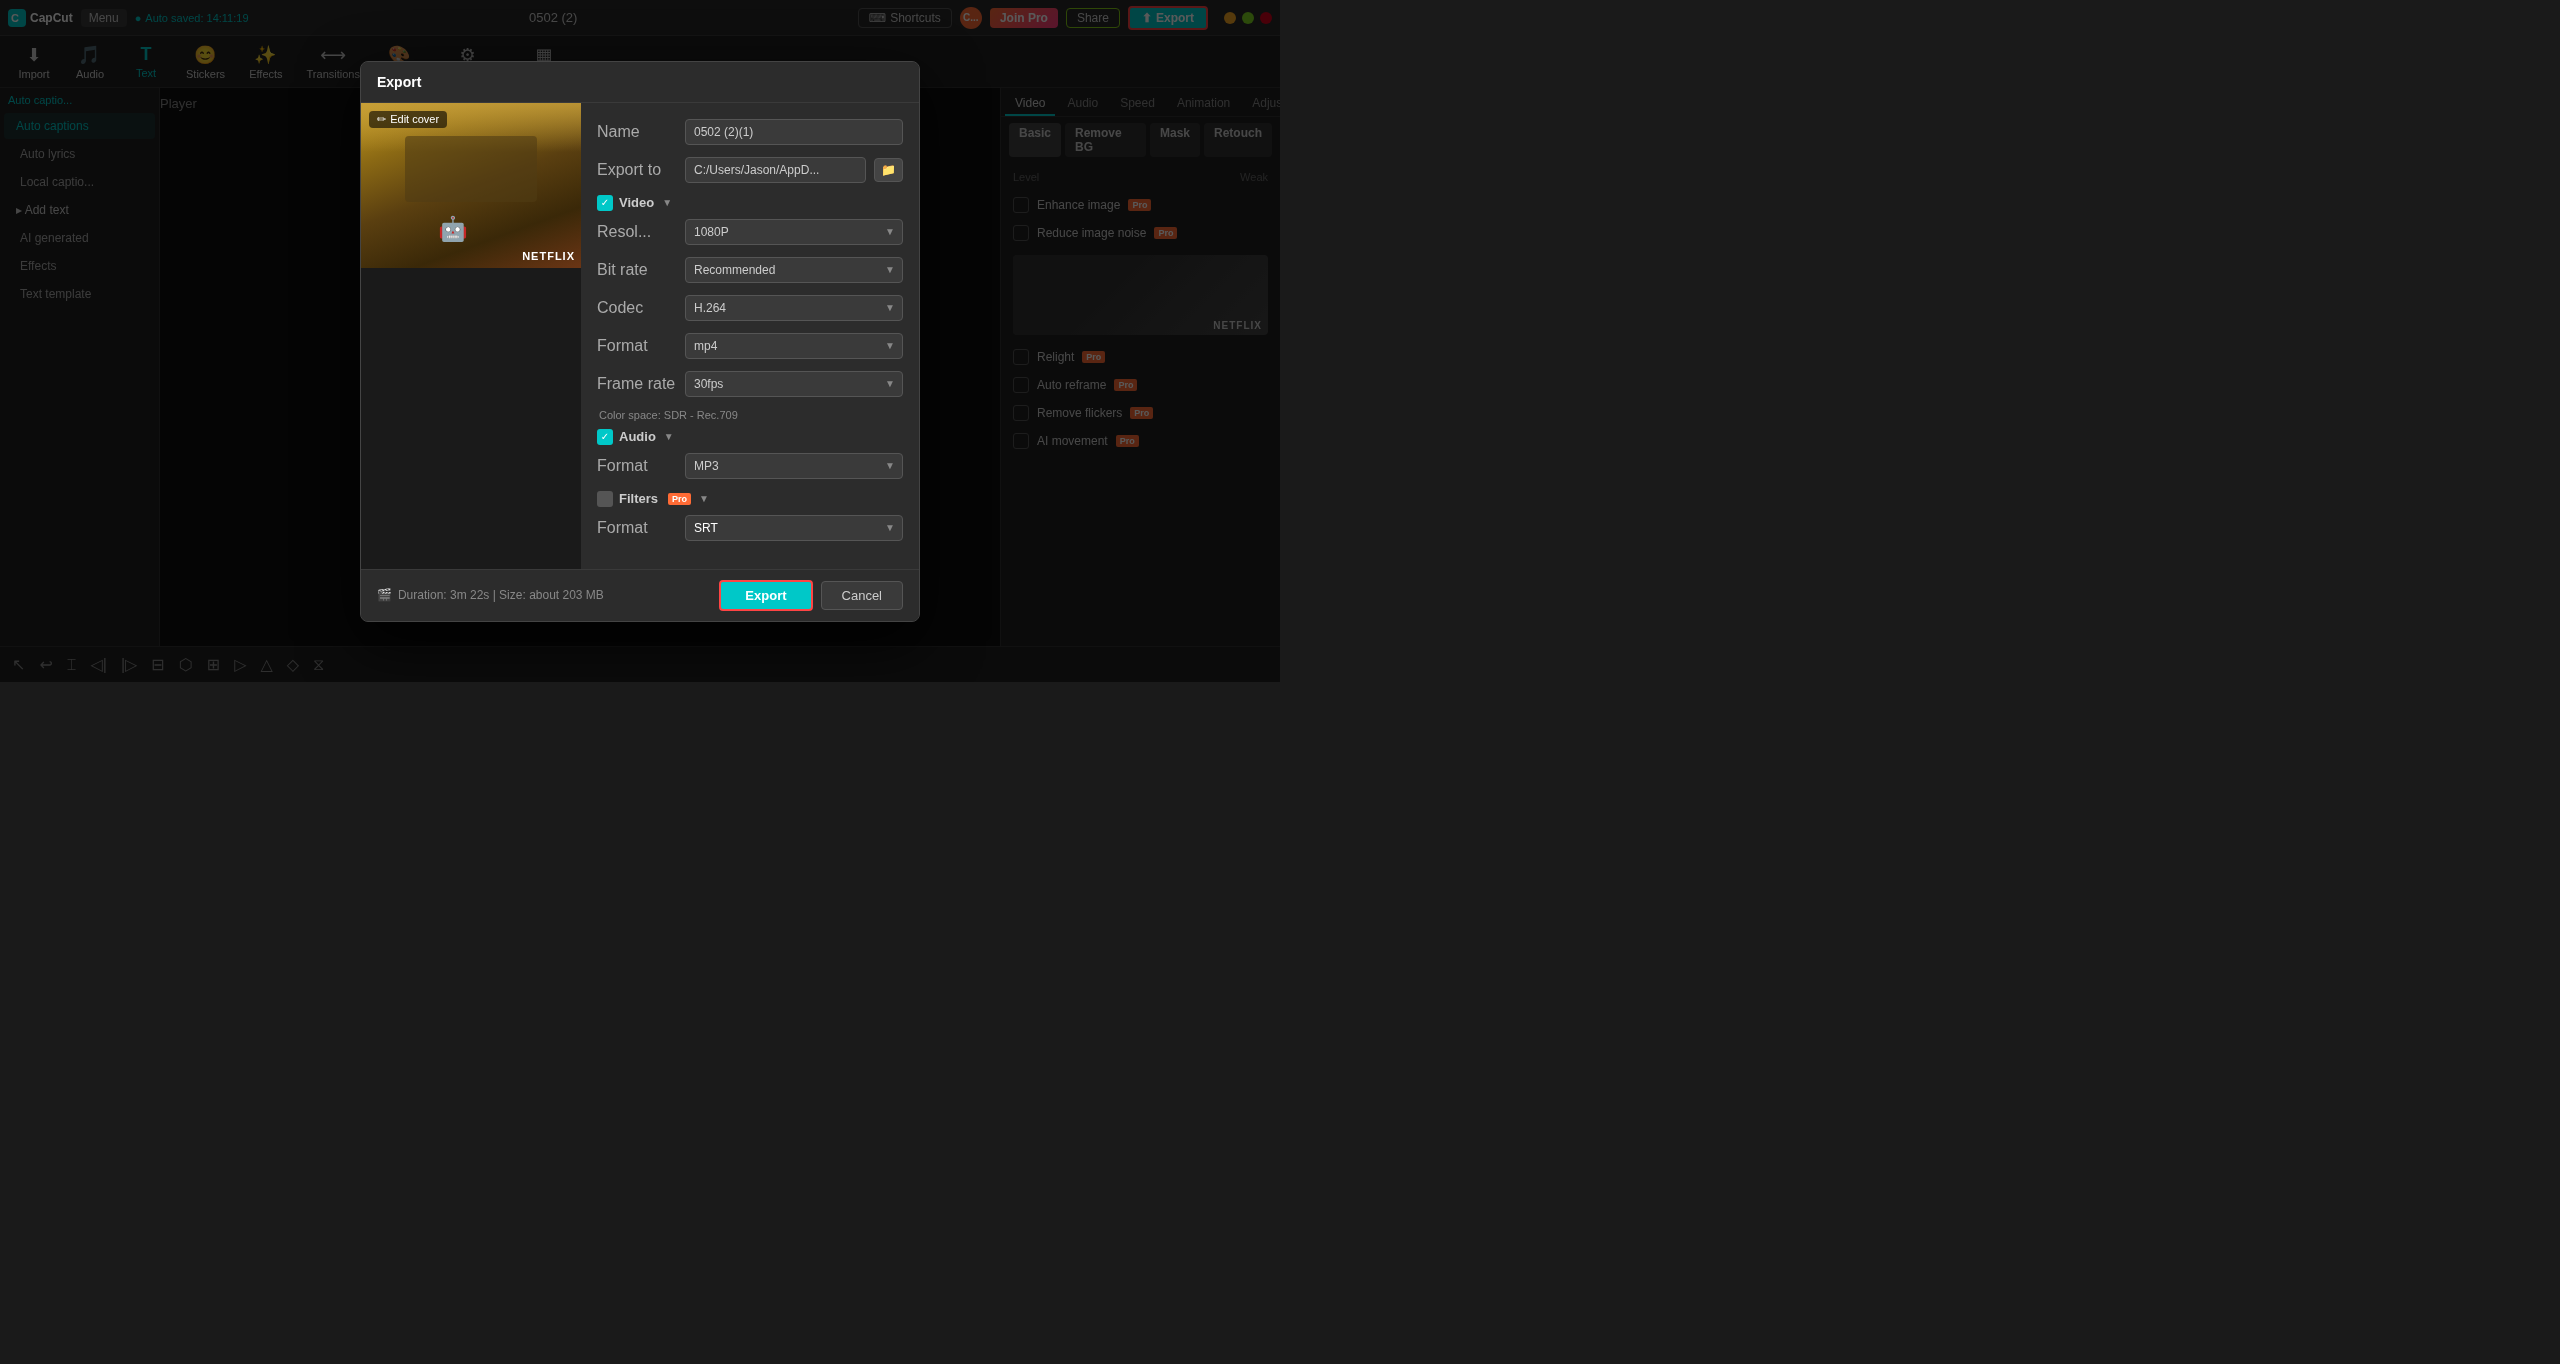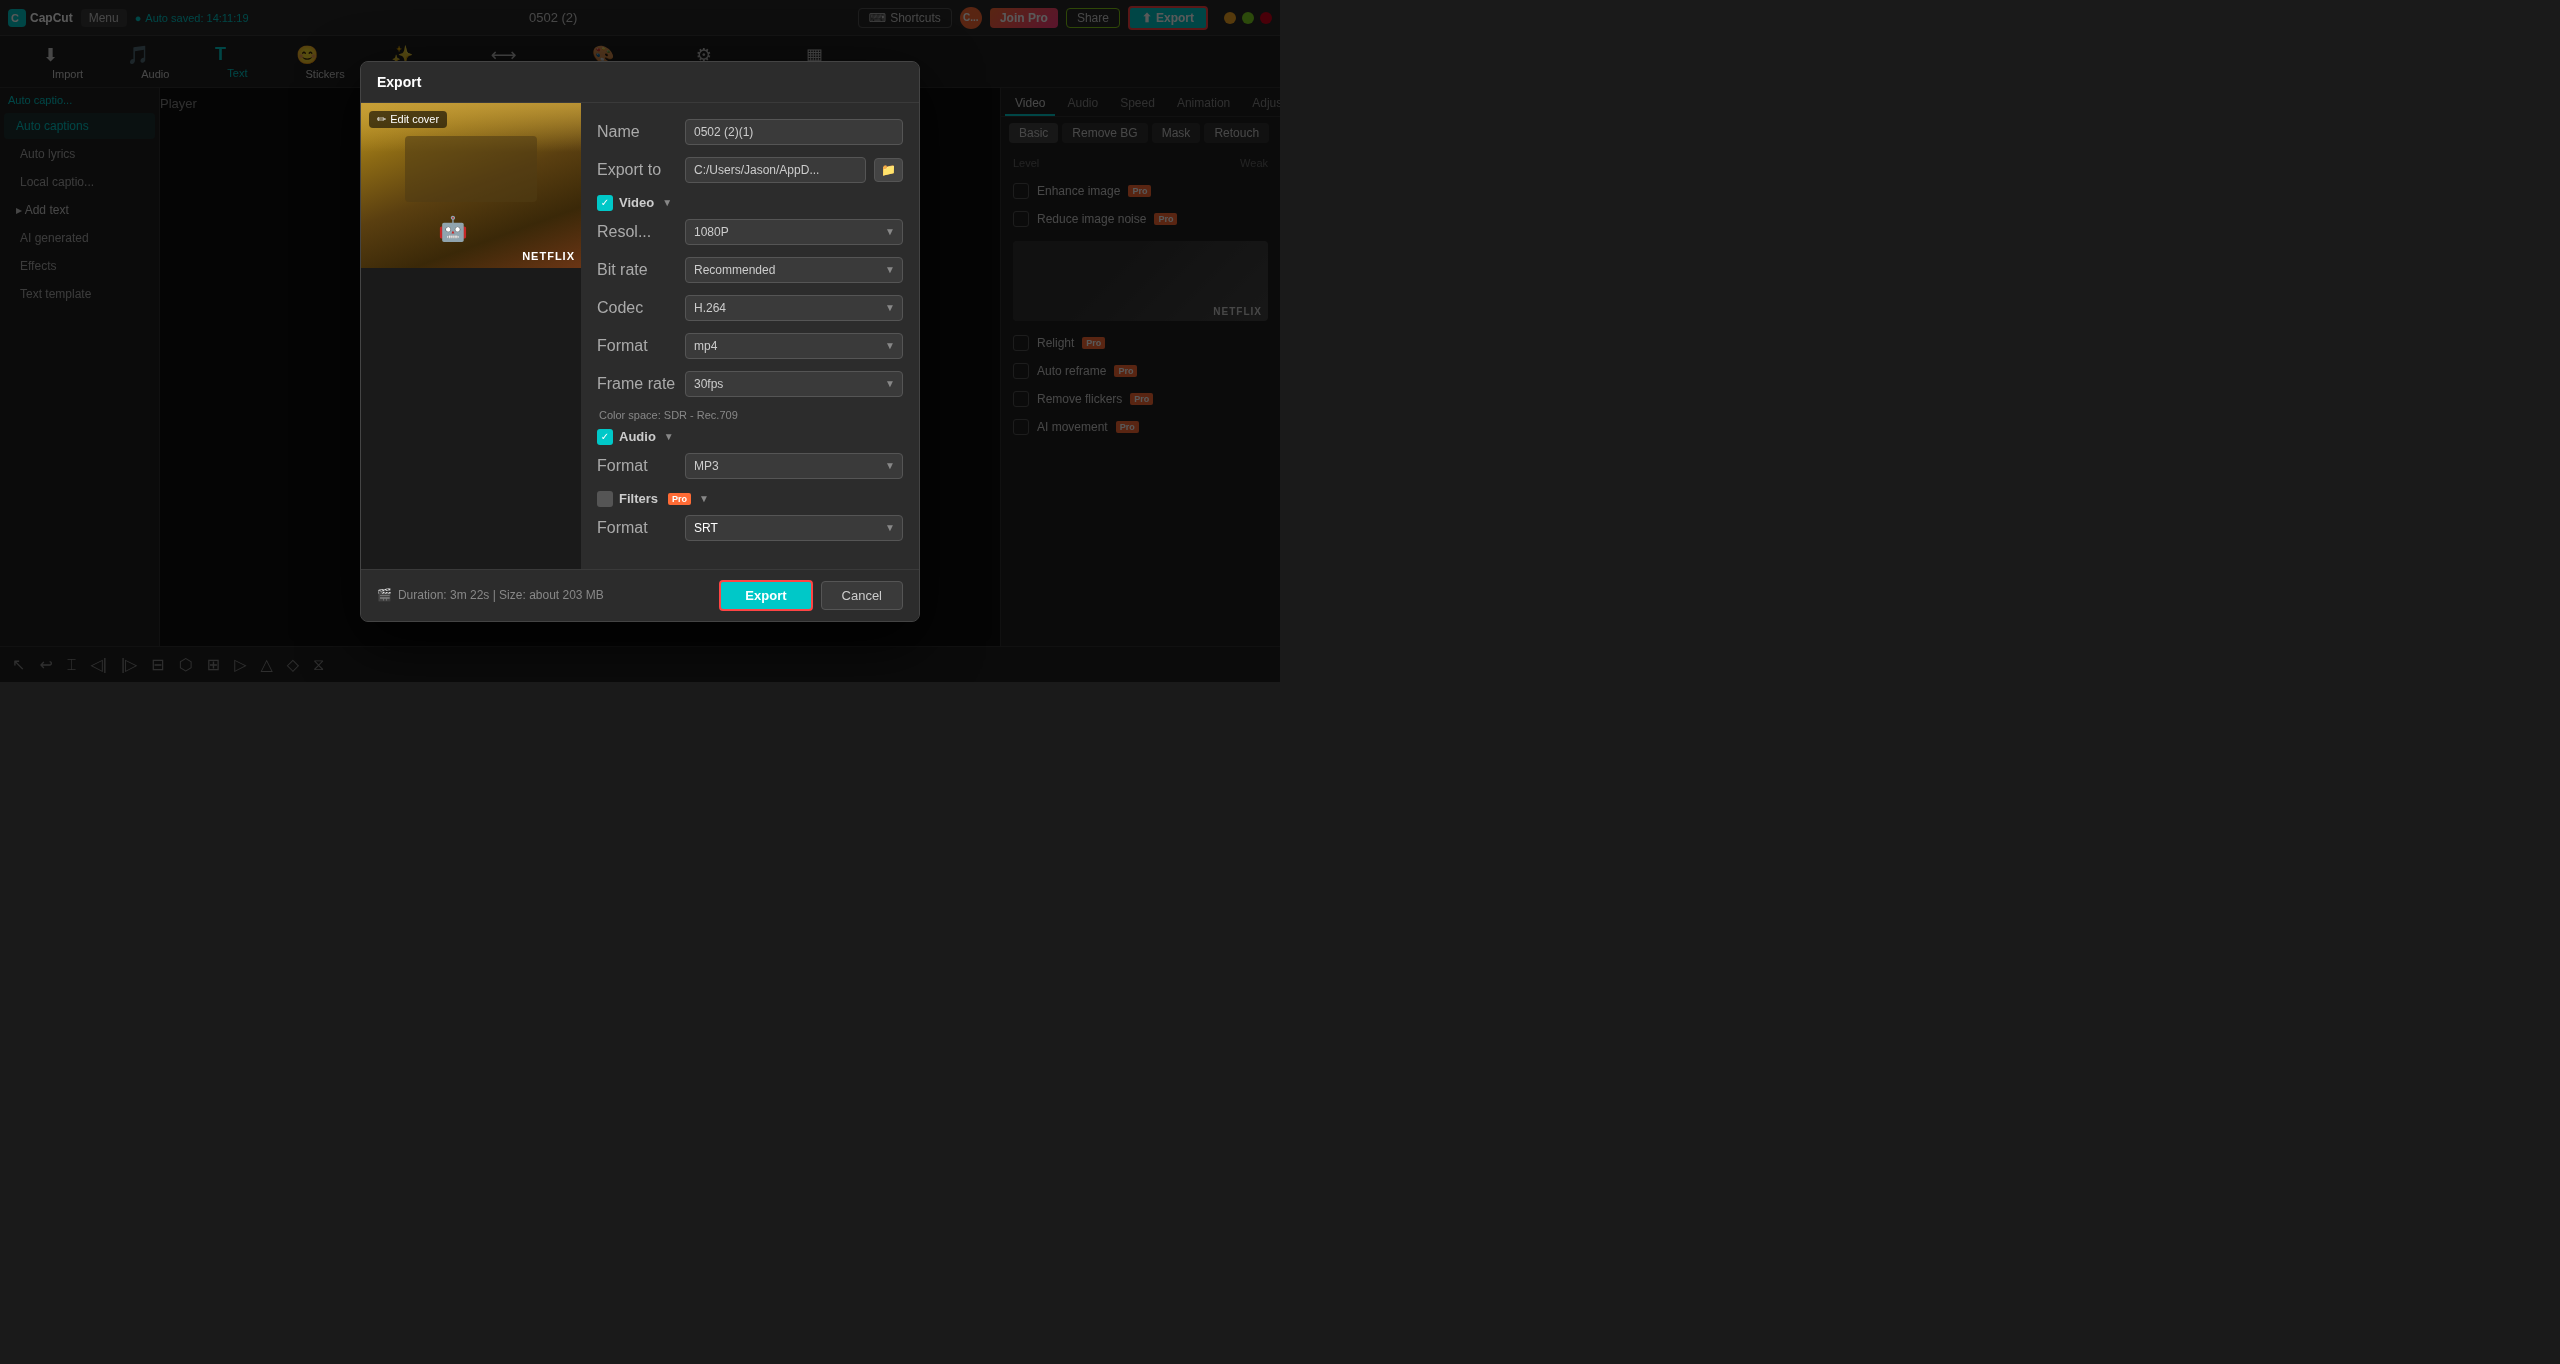--- a/index.html
+++ b/index.html
@@ -127,21 +127,21 @@
       align-items: center;
       justify-content: center;
       padding: 4px 10px;
       cursor: pointer;
       border-radius: 4px;
       gap: 2px;
       min-width: 52px;
     }
     .toolbar-item.active { color: #00c8c8; }
     .toolbar-item .icon { font-size: 18px; }
-    .toolbar-item .label { font-size: 11px; margin-left: 34px; }
+    .toolbar-item .label { font-size: 11px; }
 
     
     .main-layout {
       display: flex;
       height: calc(682px - 36px - 52px - 36px);
     }
 
     
     .left-panel {
       width: 160px;
@@ -289,20 +289,21 @@
       padding: 6px 8px;
       gap: 4px;
     }
     .right-subtab {
       padding: 3px 10px;
       font-size: 12px;
       background: #333;
       border-radius: 4px;
       cursor: pointer;
       color: #ccc;
+      font-weight: bold;
     }
     .right-subtab.active { background: #444; }
     .right-content {
       flex: 1;
       padding: 8px 12px;
       overflow-y: auto;
     }
     .right-feature {
       display: flex;
       align-items: center;

